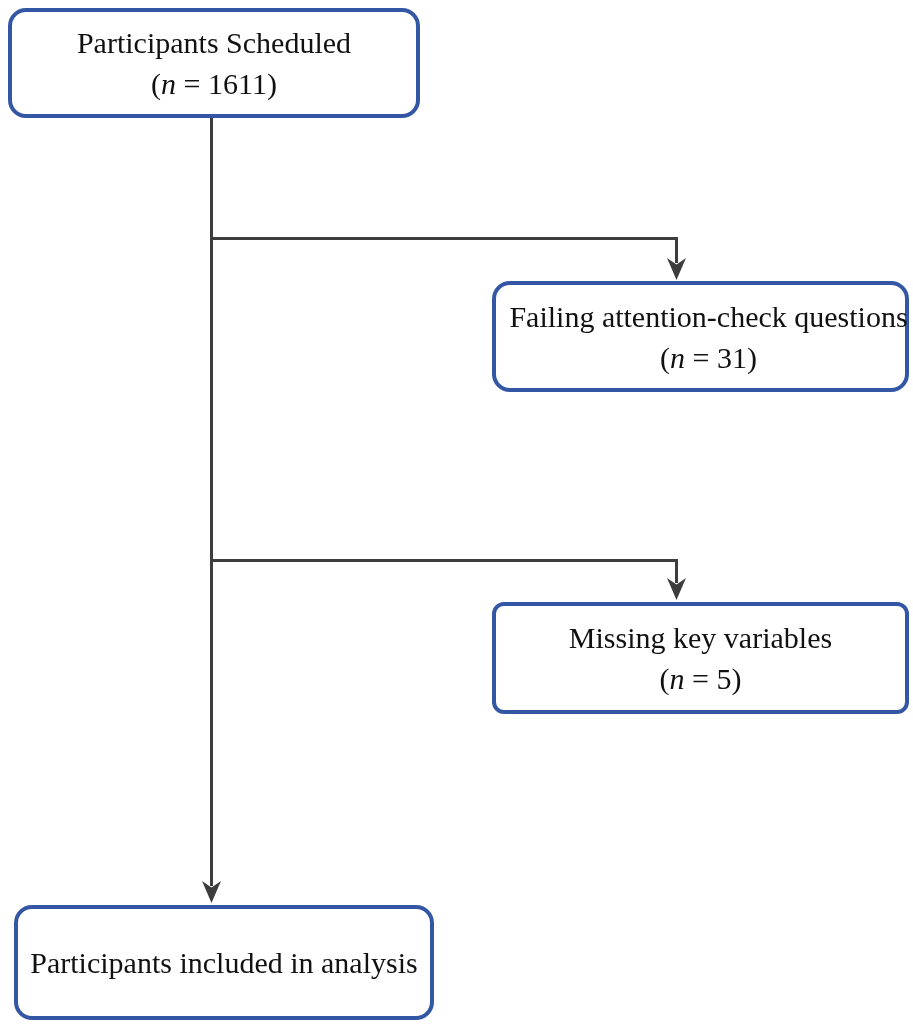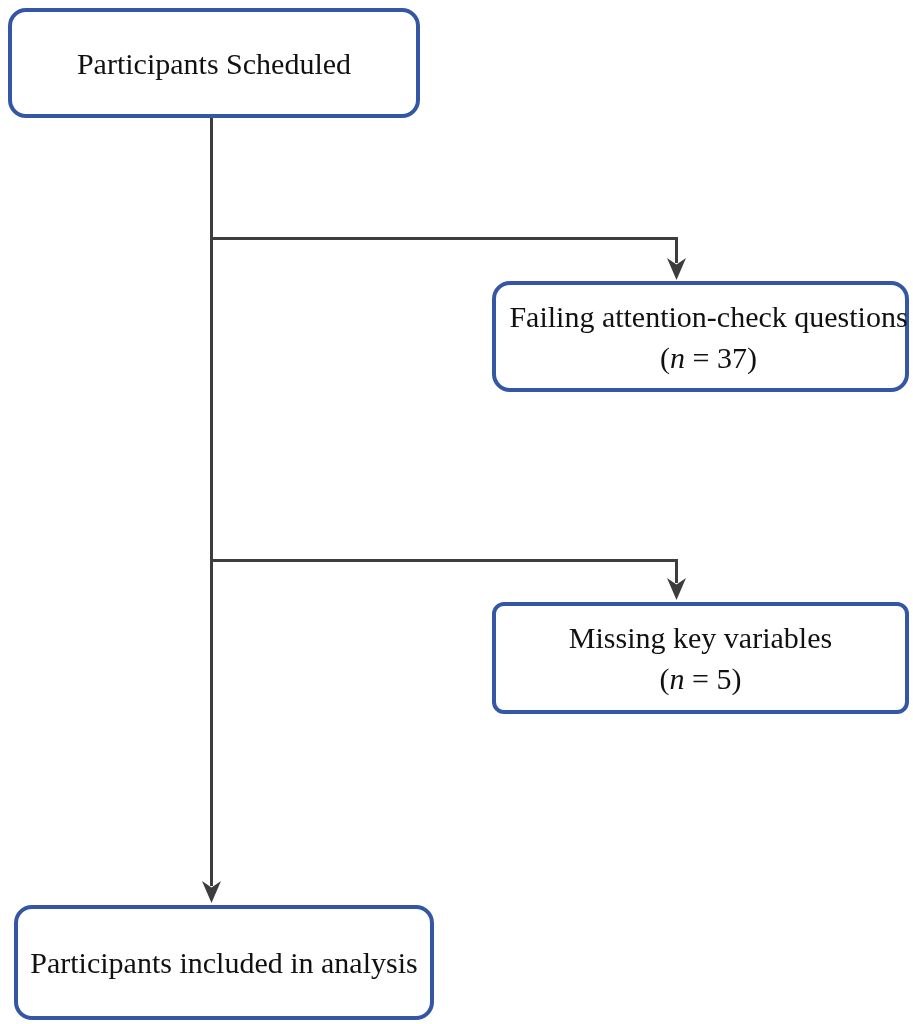--- a/index.html
+++ b/index.html
@@ -63,25 +63,26 @@
     </g>
     <g fill="#3d3d3d" stroke="none">
       <polygon points="676.5,280 667,258 676.5,264.5 686,258"></polygon>
       <polygon points="676.5,600 667,578 676.5,584.5 686,578"></polygon>
       <polygon points="211.5,903 202,881 211.5,887.5 221,881"></polygon>
     </g>
   </svg>
 
   <div class="box box-scheduled">
     <div class="line">Participants Scheduled</div>
+    <div class="line"><span>(</span><span class="it">n</span><span> = 1611)</span></div>
   </div>
 
   <div class="box box-failing">
     <div class="line">Failing attention-check questions</div>
-    <div class="line"><span>(</span><span class="it">n</span><span> = 37)</span></div>
+    <div class="line"><span>(</span><span class="it">n</span><span> = 31)</span></div>
   </div>
 
   <div class="box box-missing">
     <div class="line">Missing key variables</div>
     <div class="line"><span>(</span><span class="it">n</span><span> = 5)</span></div>
   </div>
 
   <div class="box box-included">
     <div class="line">Participants included in analysis</div>
   </div>

